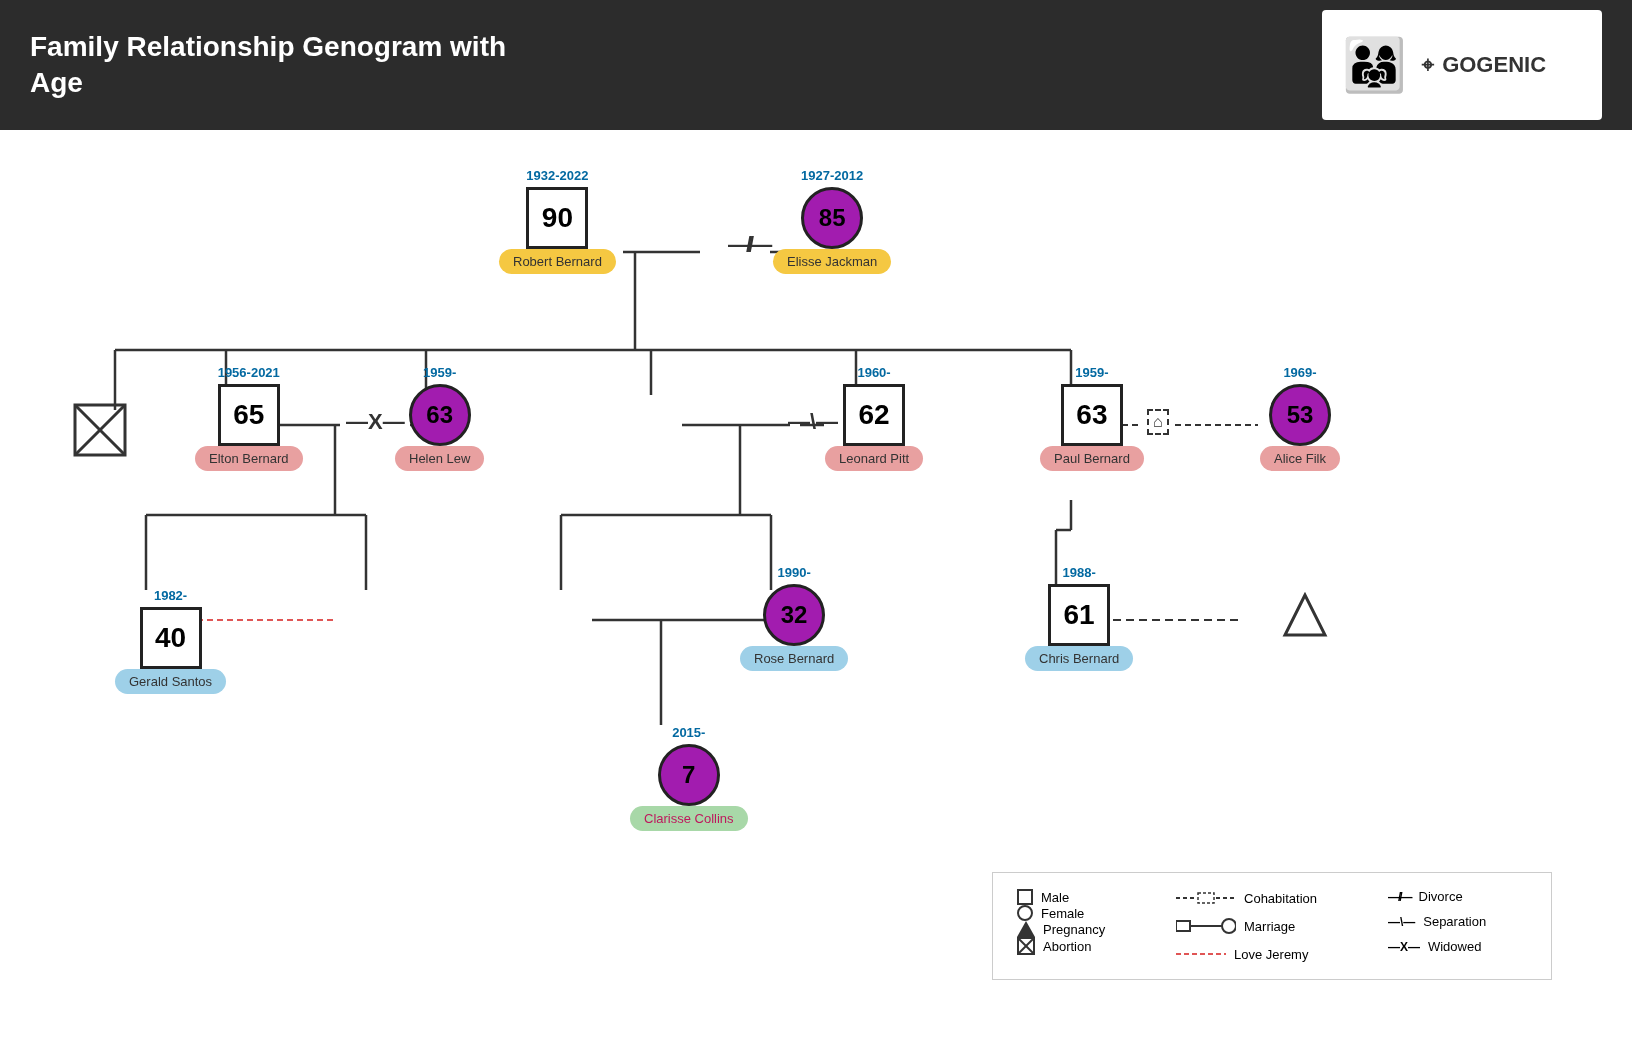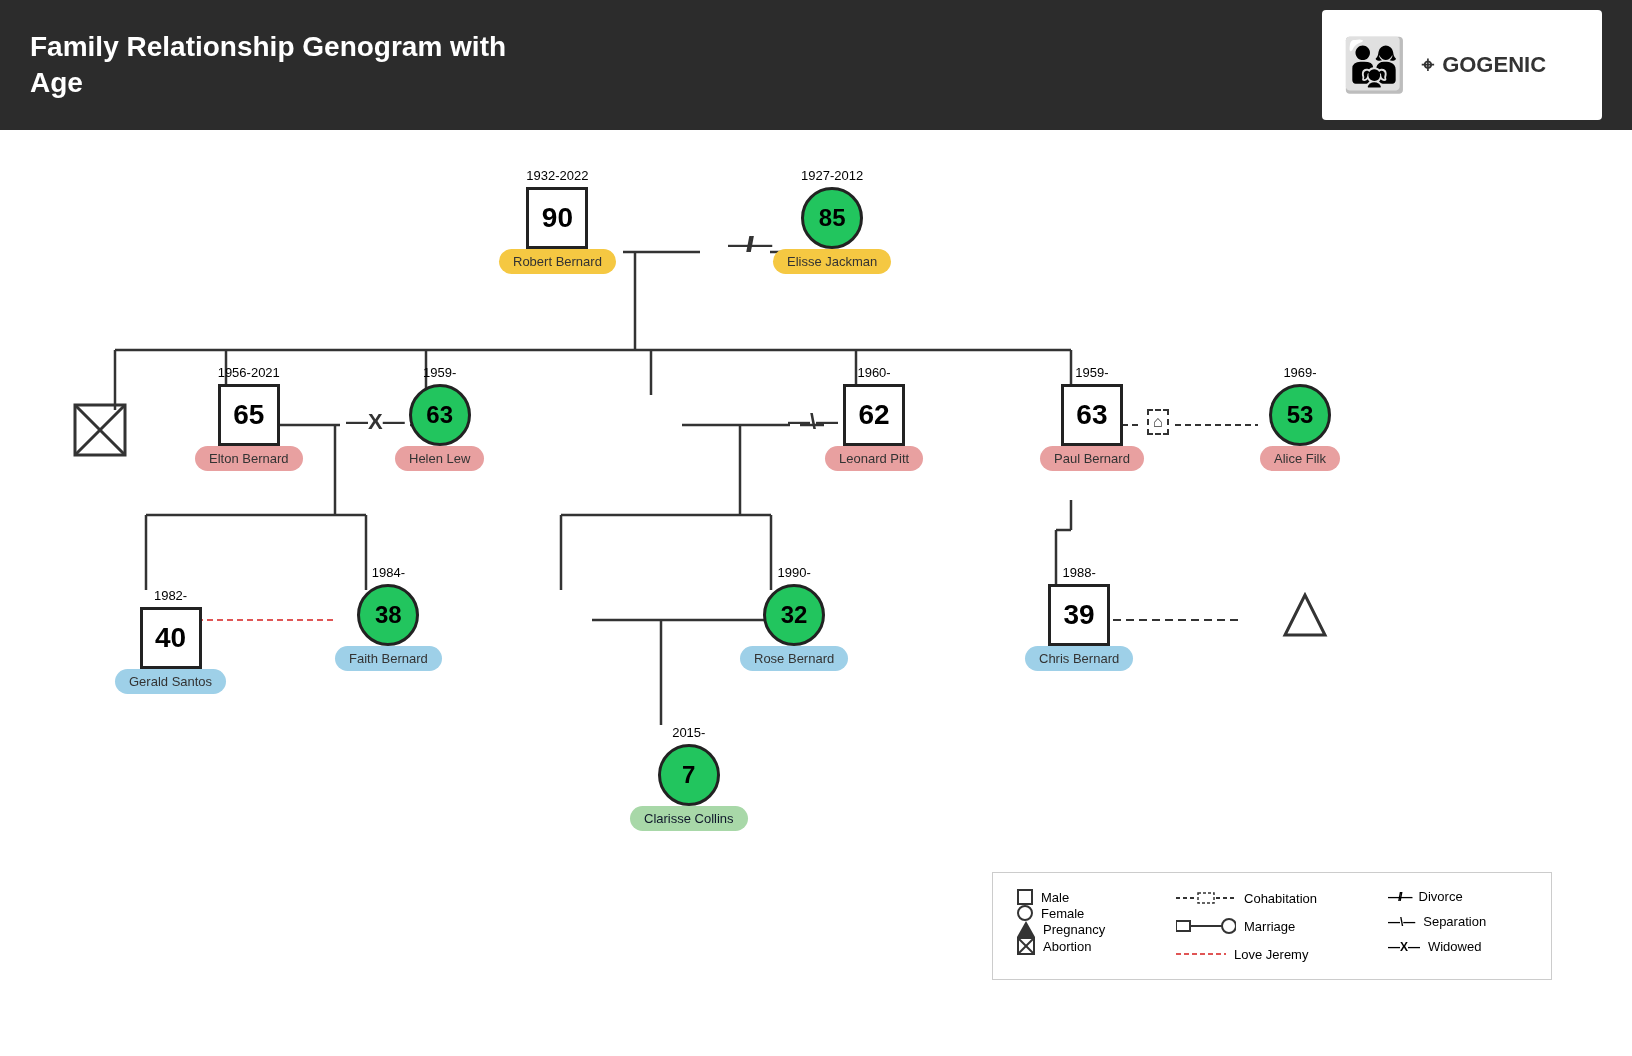--- a/index.html
+++ b/index.html
@@ -58,22 +58,22 @@
 
     
     .person-box {
       position: absolute;
       display: flex;
       flex-direction: column;
       align-items: center;
     }
     .year-label {
       font-size: 13px;
-      font-weight: normal;
-      color: #000000;
+      font-weight: bold;
+      color: #0369a1;
       margin-bottom: 4px;
       text-align: center;
     }
     .shape-square {
       width: 62px;
       height: 62px;
       border: 3px solid #222;
       display: flex;
       align-items: center;
       justify-content: center;
@@ -84,35 +84,35 @@
     .shape-circle {
       width: 62px;
       height: 62px;
       border: 3px solid #222;
       border-radius: 50%;
       display: flex;
       align-items: center;
       justify-content: center;
       font-size: 24px;
       font-weight: bold;
-      background: #22c55e;
+      background: #a21caf;
     }
     .name-badge {
       margin-top: 0;
       padding: 5px 14px;
       border-radius: 20px;
       font-size: 13px;
       font-weight: 500;
       text-align: center;
       white-space: nowrap;
     }
     .badge-yellow { background: #f5c842; color: #333; }
     .badge-pink { background: #e8a0a0; color: #333; }
     .badge-blue { background: #9ed0e8; color: #333; }
-    .badge-green { background: #a8d8a8; color: #0f172a; }
+    .badge-green { background: #a8d8a8; color: #be185d; }
 
     
     .connectors {
       position: absolute;
       top: 0; left: 0;
       width: 100%;
       height: 100%;
       pointer-events: none;
     }
 
@@ -298,41 +298,34 @@
     </div>
 
     <div class="person-box" style="left:75px; top:438px;">
       <div class="year-label">1982-</div>
       <div class="shape-square">
         <span>40</span>
       </div>
       <div class="name-badge badge-blue">Gerald Santos</div>
     </div>
 
-    <div class="person-box" style="left:295px; top:415px;">
-      <div class="year-label">1984-</div>
-      <div class="shape-circle">
-        <span>38</span>
-      </div>
-      <div class="name-badge badge-blue">Faith Bernard</div>
-    </div>
 
 
     <div class="person-box" style="left:700px; top:415px;">
       <div class="year-label">1990-</div>
       <div class="shape-circle">
         <span>32</span>
       </div>
       <div class="name-badge badge-blue">Rose Bernard</div>
     </div>
 
     <div class="person-box" style="left:985px; top:415px;align-items:center;">
       <div class="year-label">1988-</div>
       <div class="shape-square">
-        <span>39</span>
+        <span>61</span>
       </div>
       <div class="name-badge badge-blue">Chris Bernard</div>
     </div>
 
     <div style="position:absolute; left:1240px; top:440px;">
       <svg width="50" height="50" viewBox="0 0 50 50">
         <polygon points="25,5 5,45 45,45" fill="none" stroke="#333" stroke-width="3"></polygon>
       </svg>
     </div>
 

